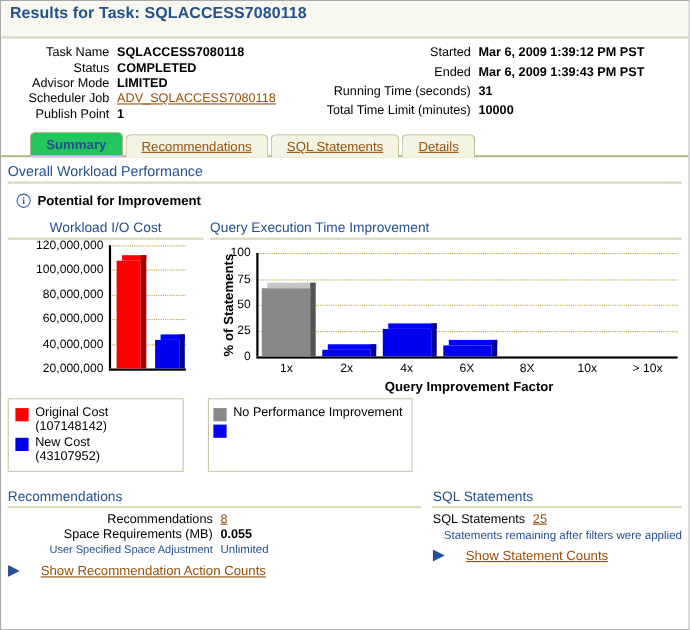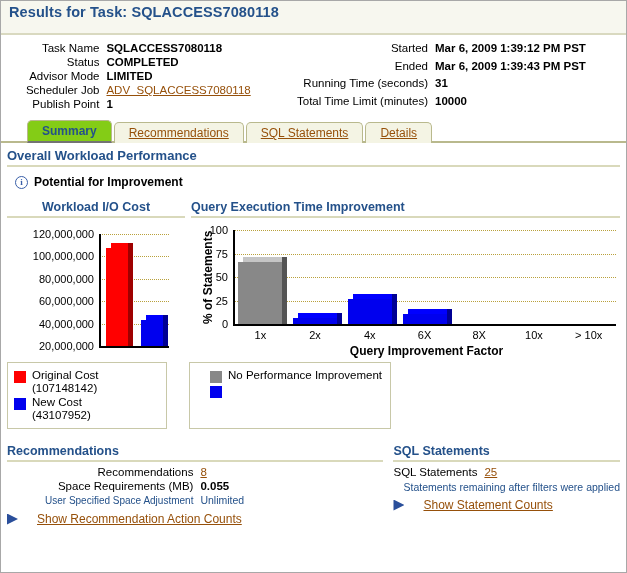--- a/index.html
+++ b/index.html
@@ -68,35 +68,35 @@
     border: 1px solid #b9b98d;
     border-bottom: none;
     border-radius: 5px 5px 0 0;
     margin-right: 2px;
     background: #f4f4e4;
     position: relative;
     top: 2px;
     cursor: pointer;
   }
   .tab.active {
-    background: #84cc16;
+    background: #22c55e;
     color: #24518a;
     font-weight: bold;
     top: 2px;
     height: 23px;
     line-height: 21px;
-    border-bottom: 2px solid #737373;
+    border-bottom: 2px solid #c4b5fd;
     z-index: 3;
   }
   .tab a { color: #96500a; text-decoration: underline; }
 
   
   .sechead {
     color: #24518a;
-    font-weight: bold;
+    font-weight: normal;
     font-size: 13px;
     padding: 5px 0 2px 0;
     border-bottom: 2px solid #d9d9bb;
   }
   .sechead.sm { font-size: 12.5px; }
 
   .infoline {
     display: flex; align-items: center;
     gap: 6px;
     padding: 8px 0 6px 14px;
@@ -176,21 +176,21 @@
     padding-top: 5px;
     font-size: 12px;
   }
   .showlink a { color: #96500a; text-decoration: underline; cursor: pointer; }
   .arrow {
     width: 11px; height: 11px; flex: none;
     background: #2a4f9b;
     clip-path: polygon(0 0, 0 100%, 100% 50%);
   }
 
-  .lsep { padding-left: 20px; }
+  .lsep { padding-left: 4px; }
 </style>
 </head>
 <body>
 
 <div id="page">
 
   <div class="titlebar">
     <span class="t">Results for Task: SQLACCESS7080118</span>
   </div>
 
@@ -259,21 +259,21 @@
 
   <div class="infoline">
     <span class="infoico">i</span>
     <span>Potential for Improvement</span>
   </div>
 
   <div class="charts">
 
     <div class="chartbox-left">
       <div class="sechead sm">Workload I/O Cost</div>
-      <div class="plot" id="plot1" style="height:118px; margin-top:12px;">
+      <div class="plot" id="plot1" style="height:118px; margin-top:1px;">
           <div class="ytick" style="top: 4px; right: 91px;">120,000,000</div>
           <div class="gridline" style="left: 92px; width: 70px; top: 4px;"></div>
           <div class="ytick" style="top: 26.4px; right: 91px;">100,000,000</div>
           <div class="gridline" style="left: 92px; width: 70px; top: 26.4px;"></div>
           <div class="ytick" style="top: 48.8px; right: 91px;">80,000,000</div>
           <div class="gridline" style="left: 92px; width: 70px; top: 48.8px;"></div>
           <div class="ytick" style="top: 71.2px; right: 91px;">60,000,000</div>
           <div class="gridline" style="left: 92px; width: 70px; top: 71.2px;"></div>
           <div class="ytick" style="top: 93.6px; right: 91px;">40,000,000</div>
           <div class="gridline" style="left: 92px; width: 70px; top: 93.6px;"></div>

